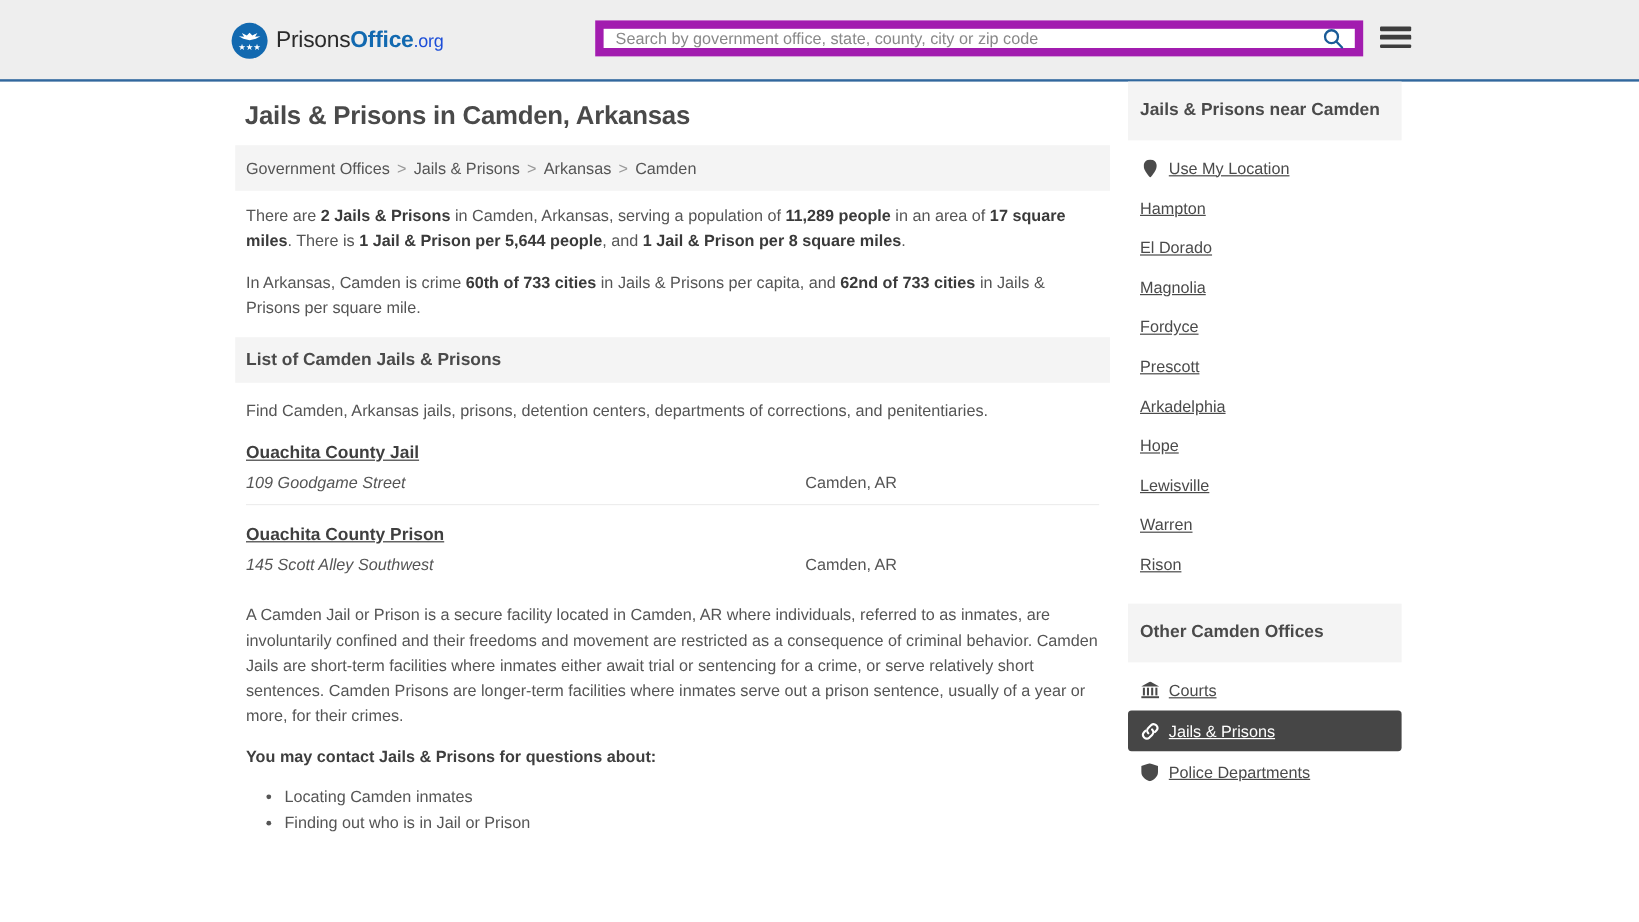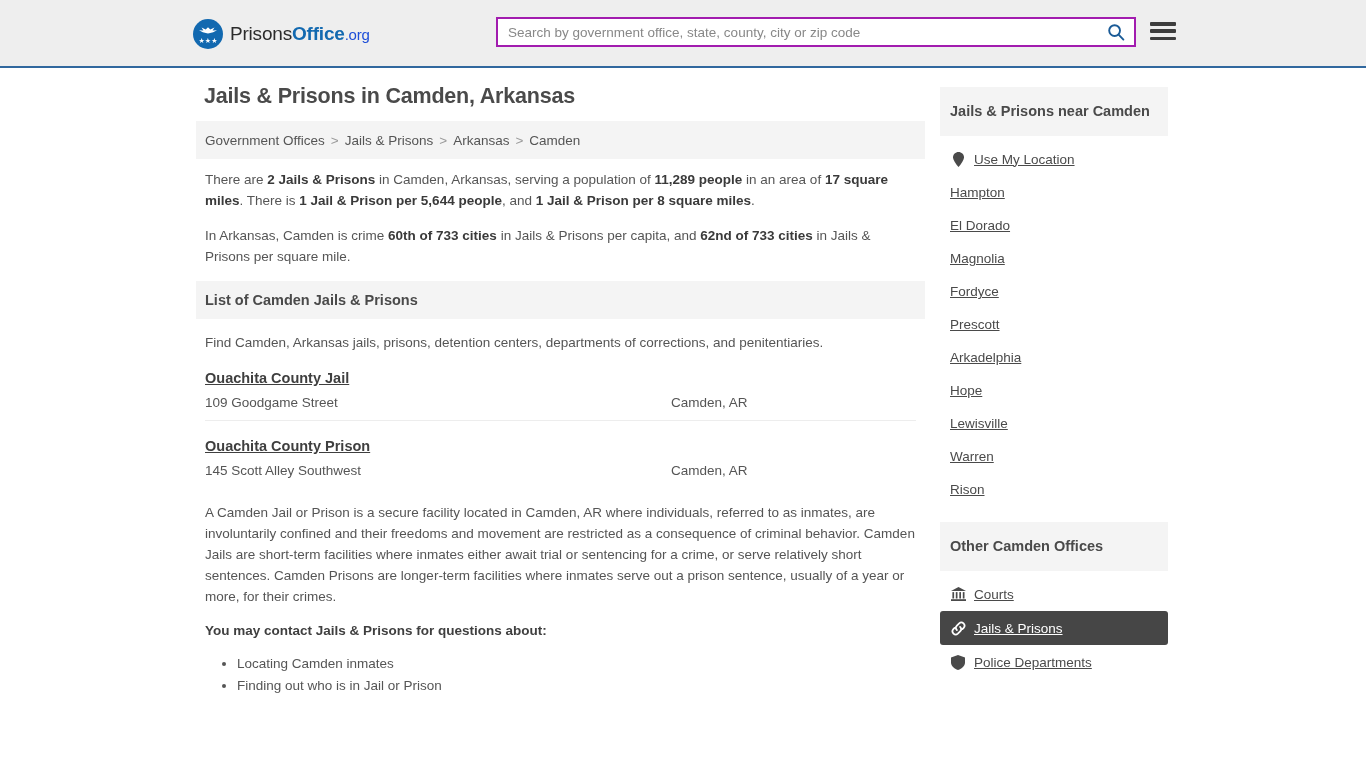--- a/index.html
+++ b/index.html
@@ -51,21 +51,21 @@
     white-space: nowrap;
   }
   .logo-text .b { font-weight: bold; color: #1269b0; }
   .logo-text .dotorg { color: #1d4ed8; font-size: 15px; }
 
   .search-wrap {
     position: absolute;
     left: 496px; top: 17px;
     width: 640px; height: 30px;
     background: #ffffff;
-    border: 2px solid #a21caf;
+    border: 7px solid #a21caf;
     display: flex; align-items: center;
   }
   .search-input {
     flex: 1 1 auto;
     border: 0; outline: 0;
     height: 28px;
     padding: 0 10px;
     font-size: 13.5px;
     color: #333;
     font-family: "Liberation Sans", sans-serif;
@@ -94,21 +94,21 @@
 
   
   .page { position: relative; width: 1366px; }
   .content-col {
     position: absolute;
     left: 196px; top: 16px;
     width: 729px;
   }
   .side-col {
     position: absolute;
-    left: 940px; top: 19px;
+    left: 940px; top: 0;
     width: 228px;
   }
 
   .page-title {
     margin: 0 0 12px 0;
     padding: 0 0 0 8px;
     font-size: 21.5px;
     font-weight: bold;
     color: #4a4a4a;
     letter-spacing: -0.2px;
@@ -167,21 +167,21 @@
     font-weight: bold;
     color: #3f3f3f;
     text-decoration: underline;
     margin-bottom: 9px;
   }
   .listing-line {
     display: flex;
     font-size: 13.5px;
     color: #555555;
   }
-  .listing-addr { width: 466px; }
+  .listing-addr { width: 466px; font-style: italic; }
   .listing-city { }
 
   .about-body {
     padding: 14px 9px 0 9px;
     font-size: 13.5px;
     line-height: 21px;
     color: #555555;
   }
   .about-body p { margin: 0 0 13px 0; }
   .about-lead { font-weight: bold; color: #3f3f3f; margin: 0 0 6px 0; }

